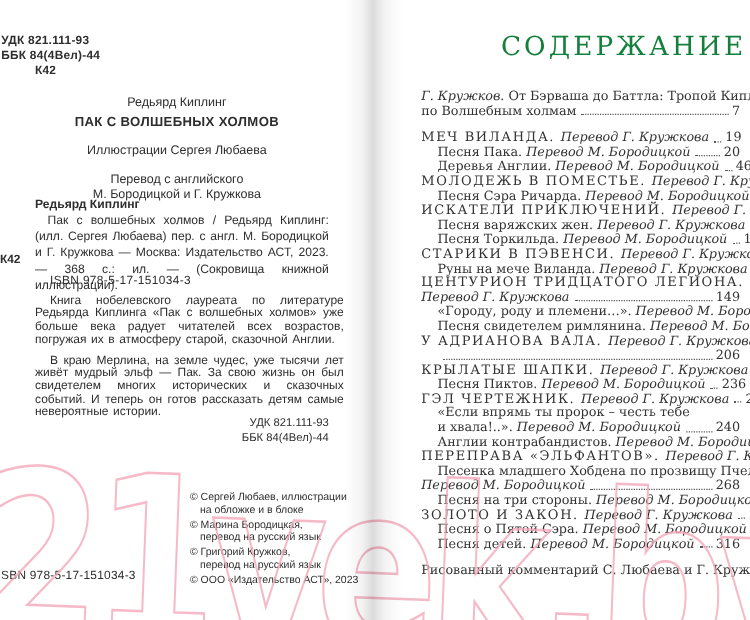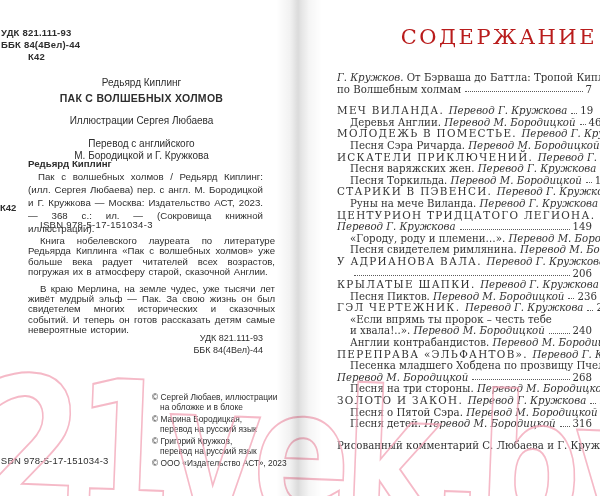--- a/index.html
+++ b/index.html
@@ -37,21 +37,21 @@
   .udk-bottom{position:absolute;right:20px;top:332px;font-size:9px;line-height:12px;text-align:right;}
   .copyrights{position:absolute;left:152px;top:392px;font-size:8.4px;line-height:10px;}
   .c-line{white-space:nowrap;}
   .c-line.ind{padding-left:8px;}
   .c-line.nw{margin-top:2px;}
   .isbn-bottom{position:absolute;left:-2px;top:455px;font-size:9.5px;letter-spacing:.2px;}
   
   .toc-header{
     position:absolute;right:3px;top:25px;
     font-family:"DejaVu Serif","Liberation Serif",serif;
-    font-size:21px;color:#b91c1c;letter-spacing:2.5px;white-space:nowrap;
+    font-size:21px;color:#15803d;letter-spacing:2.5px;white-space:nowrap;
   }
   .toc{
     position:absolute;left:37px;right:8px;top:72px;
     font-family:"DejaVu Serif","Liberation Serif",serif;
     font-size:10.2px;line-height:11.6px;color:#333;
   }
   .toc-line{display:flex;align-items:baseline;}
   .toc-line.ind{padding-left:13px;}
   .toc-line.gap{margin-top:10px;justify-content:space-between;}
   .toc-text{white-space:nowrap;}
@@ -143,20 +143,25 @@
     <span class="leader"></span>
     <span class="pageno">7</span>
   </div>
 
   <div class="toc-line gap">
     <span class="toc-text"><span class="sp">МЕЧ ВИЛАНДА. </span><i>Перевод Г. Кружкова</i></span>
     <span class="leader"></span>
     <span class="pageno">19</span>
   </div>
 
+  <div class="toc-line ind">
+    <span class="toc-text"><span>Песня Пака. </span><i>Перевод М. Бородицкой</i></span>
+    <span class="leader"></span>
+    <span class="pageno">20</span>
+  </div>
 
   <div class="toc-line ind">
     <span class="toc-text"><span>Деревья Англии. </span><i>Перевод М. Бородицкой</i></span>
     <span class="leader"></span>
     <span class="pageno">46</span>
   </div>
 
   <div class="toc-line">
     <span class="toc-text"><span class="sp">МОЛОДЕЖЬ В ПОМЕСТЬЕ. </span><i>Перевод Г. Кружкова</i></span>
 

